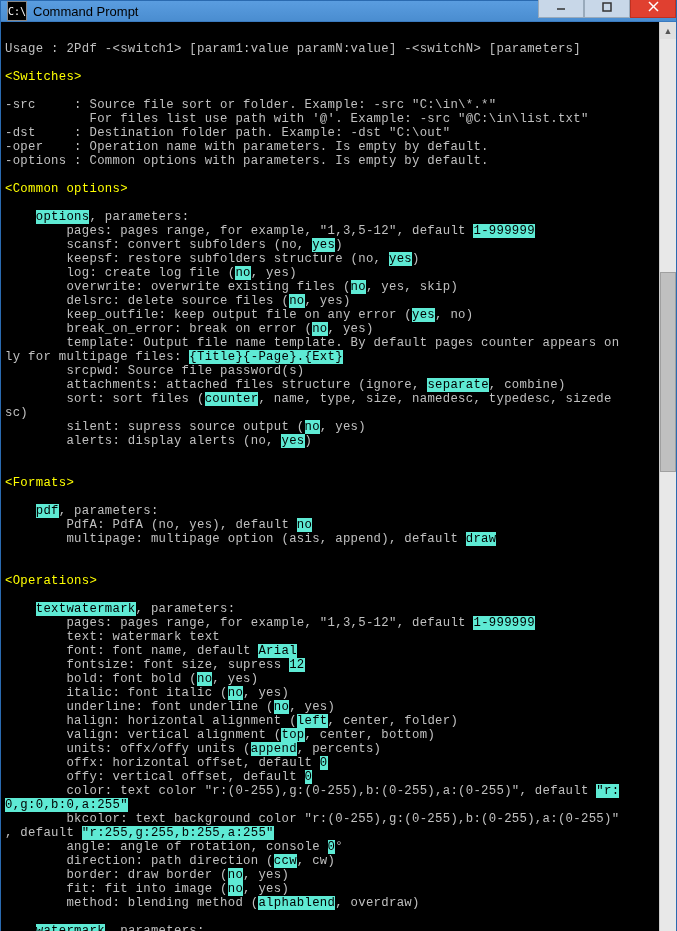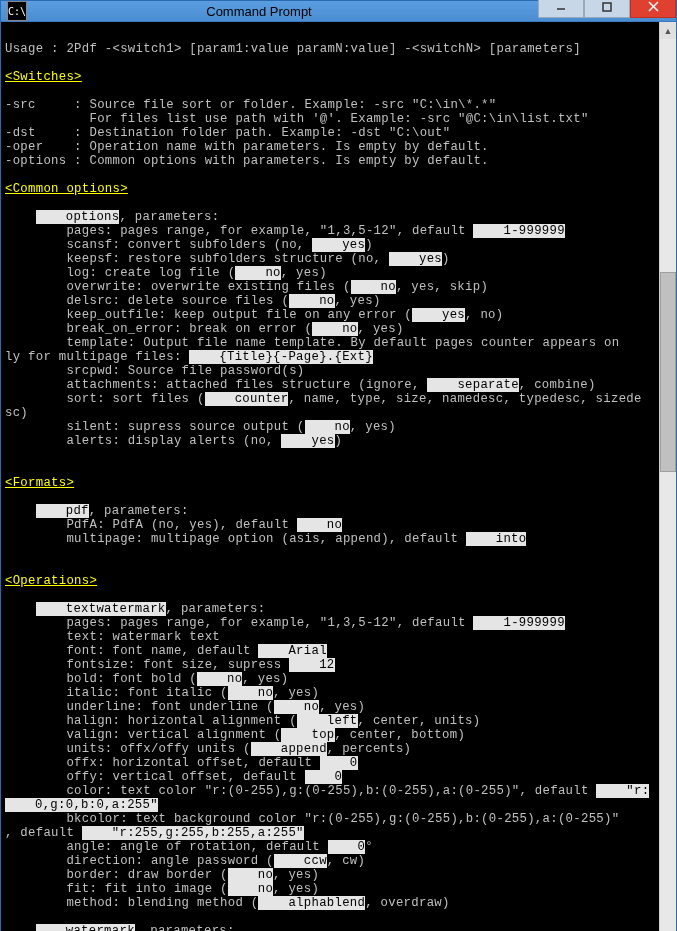--- a/index.html
+++ b/index.html
@@ -32,21 +32,20 @@
     border: 1px solid #888;
     display: flex;
     align-items: center;
     justify-content: center;
     font-size: 10px;
     color: #fff;
     font-family: "Terminal", monospace;
   }
   .title-text {
     flex: 1;
-    text-align: center;
     font-size: 13px;
     color: #000;
     padding-right: 53px;
   }
   .win-btns {
     display: flex;
     height: 22px;
     margin-top: -8px;
   }
   .win-btn {
@@ -103,22 +102,22 @@
   }
   .scroll-arrow.up { position: absolute; top: 0; width: 100%; }
   .scroll-thumb {
     position: absolute;
     top: 250px;
     height: 200px;
     width: 100%;
     background: #c0c0c0;
     border: 1px solid #a0a0a0;
   }
-  .hdr { color: #ffff00; text-decoration: underline; }
-  .hi { background: #e5e5e5; color: #000; padding-left: 30px; }
+  .hdr { color: #ffff00; }
+  .hi { background: #5eead4; color: #000; }
 </style>
 </head>
 <body>
 
 <div class="window">
   <div class="titlebar">
     <div class="title-icon">C:\</div>
     <div class="title-text">Command Prompt</div>
     <div class="win-btns">
       <div class="win-btn min">
@@ -169,44 +168,44 @@
 <span>        sort: sort files (</span><span class="hi">counter</span><span>, name, type, size, namedesc, typedesc, sizede</span>
 <span>sc)</span>
 <span>        silent: supress source output (</span><span class="hi">no</span><span>, yes)</span>
 <span>        alerts: display alerts (no, </span><span class="hi">yes</span><span>)</span>
 
 
 <span class="hdr">&lt;Formats&gt;</span>
 
     <span class="hi">pdf</span><span>, parameters:</span>
 <span>        PdfA: PdfA (no, yes), default </span><span class="hi">no</span>
-<span>        multipage: multipage option (asis, append), default </span><span class="hi">into</span>
+<span>        multipage: multipage option (asis, append), default </span><span class="hi">draw</span>
 
 
 <span class="hdr">&lt;Operations&gt;</span>
 
     <span class="hi">textwatermark</span><span>, parameters:</span>
 <span>        pages: pages range, for example, "1,3,5-12", default </span><span class="hi">1-999999</span>
 <span>        text: watermark text</span>
 <span>        font: font name, default </span><span class="hi">Arial</span>
 <span>        fontsize: font size, supress </span><span class="hi">12</span>
 <span>        bold: font bold (</span><span class="hi">no</span><span>, yes)</span>
 <span>        italic: font italic (</span><span class="hi">no</span><span>, yes)</span>
 <span>        underline: font underline (</span><span class="hi">no</span><span>, yes)</span>
-<span>        halign: horizontal alignment (</span><span class="hi">left</span><span>, center, units)</span>
+<span>        halign: horizontal alignment (</span><span class="hi">left</span><span>, center, folder)</span>
 <span>        valign: vertical alignment (</span><span class="hi">top</span><span>, center, bottom)</span>
 <span>        units: offx/offy units (</span><span class="hi">append</span><span>, percents)</span>
 <span>        offx: horizontal offset, default </span><span class="hi">0</span>
 <span>        offy: vertical offset, default </span><span class="hi">0</span>
 <span>        color: text color "r:(0-255),g:(0-255),b:(0-255),a:(0-255)", default </span><span class="hi">"r:</span>
 <span class="hi">0,g:0,b:0,a:255"</span>
 <span>        bkcolor: text background color "r:(0-255),g:(0-255),b:(0-255),a:(0-255)"</span>
 <span>, default </span><span class="hi">"r:255,g:255,b:255,a:255"</span>
-<span>        angle: angle of rotation, default </span><span class="hi">0</span><span>°</span>
-<span>        direction: angle password (</span><span class="hi">ccw</span><span>, cw)</span>
+<span>        angle: angle of rotation, console </span><span class="hi">0</span><span>°</span>
+<span>        direction: path direction (</span><span class="hi">ccw</span><span>, cw)</span>
 <span>        border: draw border (</span><span class="hi">no</span><span>, yes)</span>
 <span>        fit: fit into image (</span><span class="hi">no</span><span>, yes)</span>
 <span>        method: blending method (</span><span class="hi">alphablend</span><span>, overdraw)</span>
 
     <span class="hi">watermark</span><span>, parameters:</span>
 
 
 
 
 

